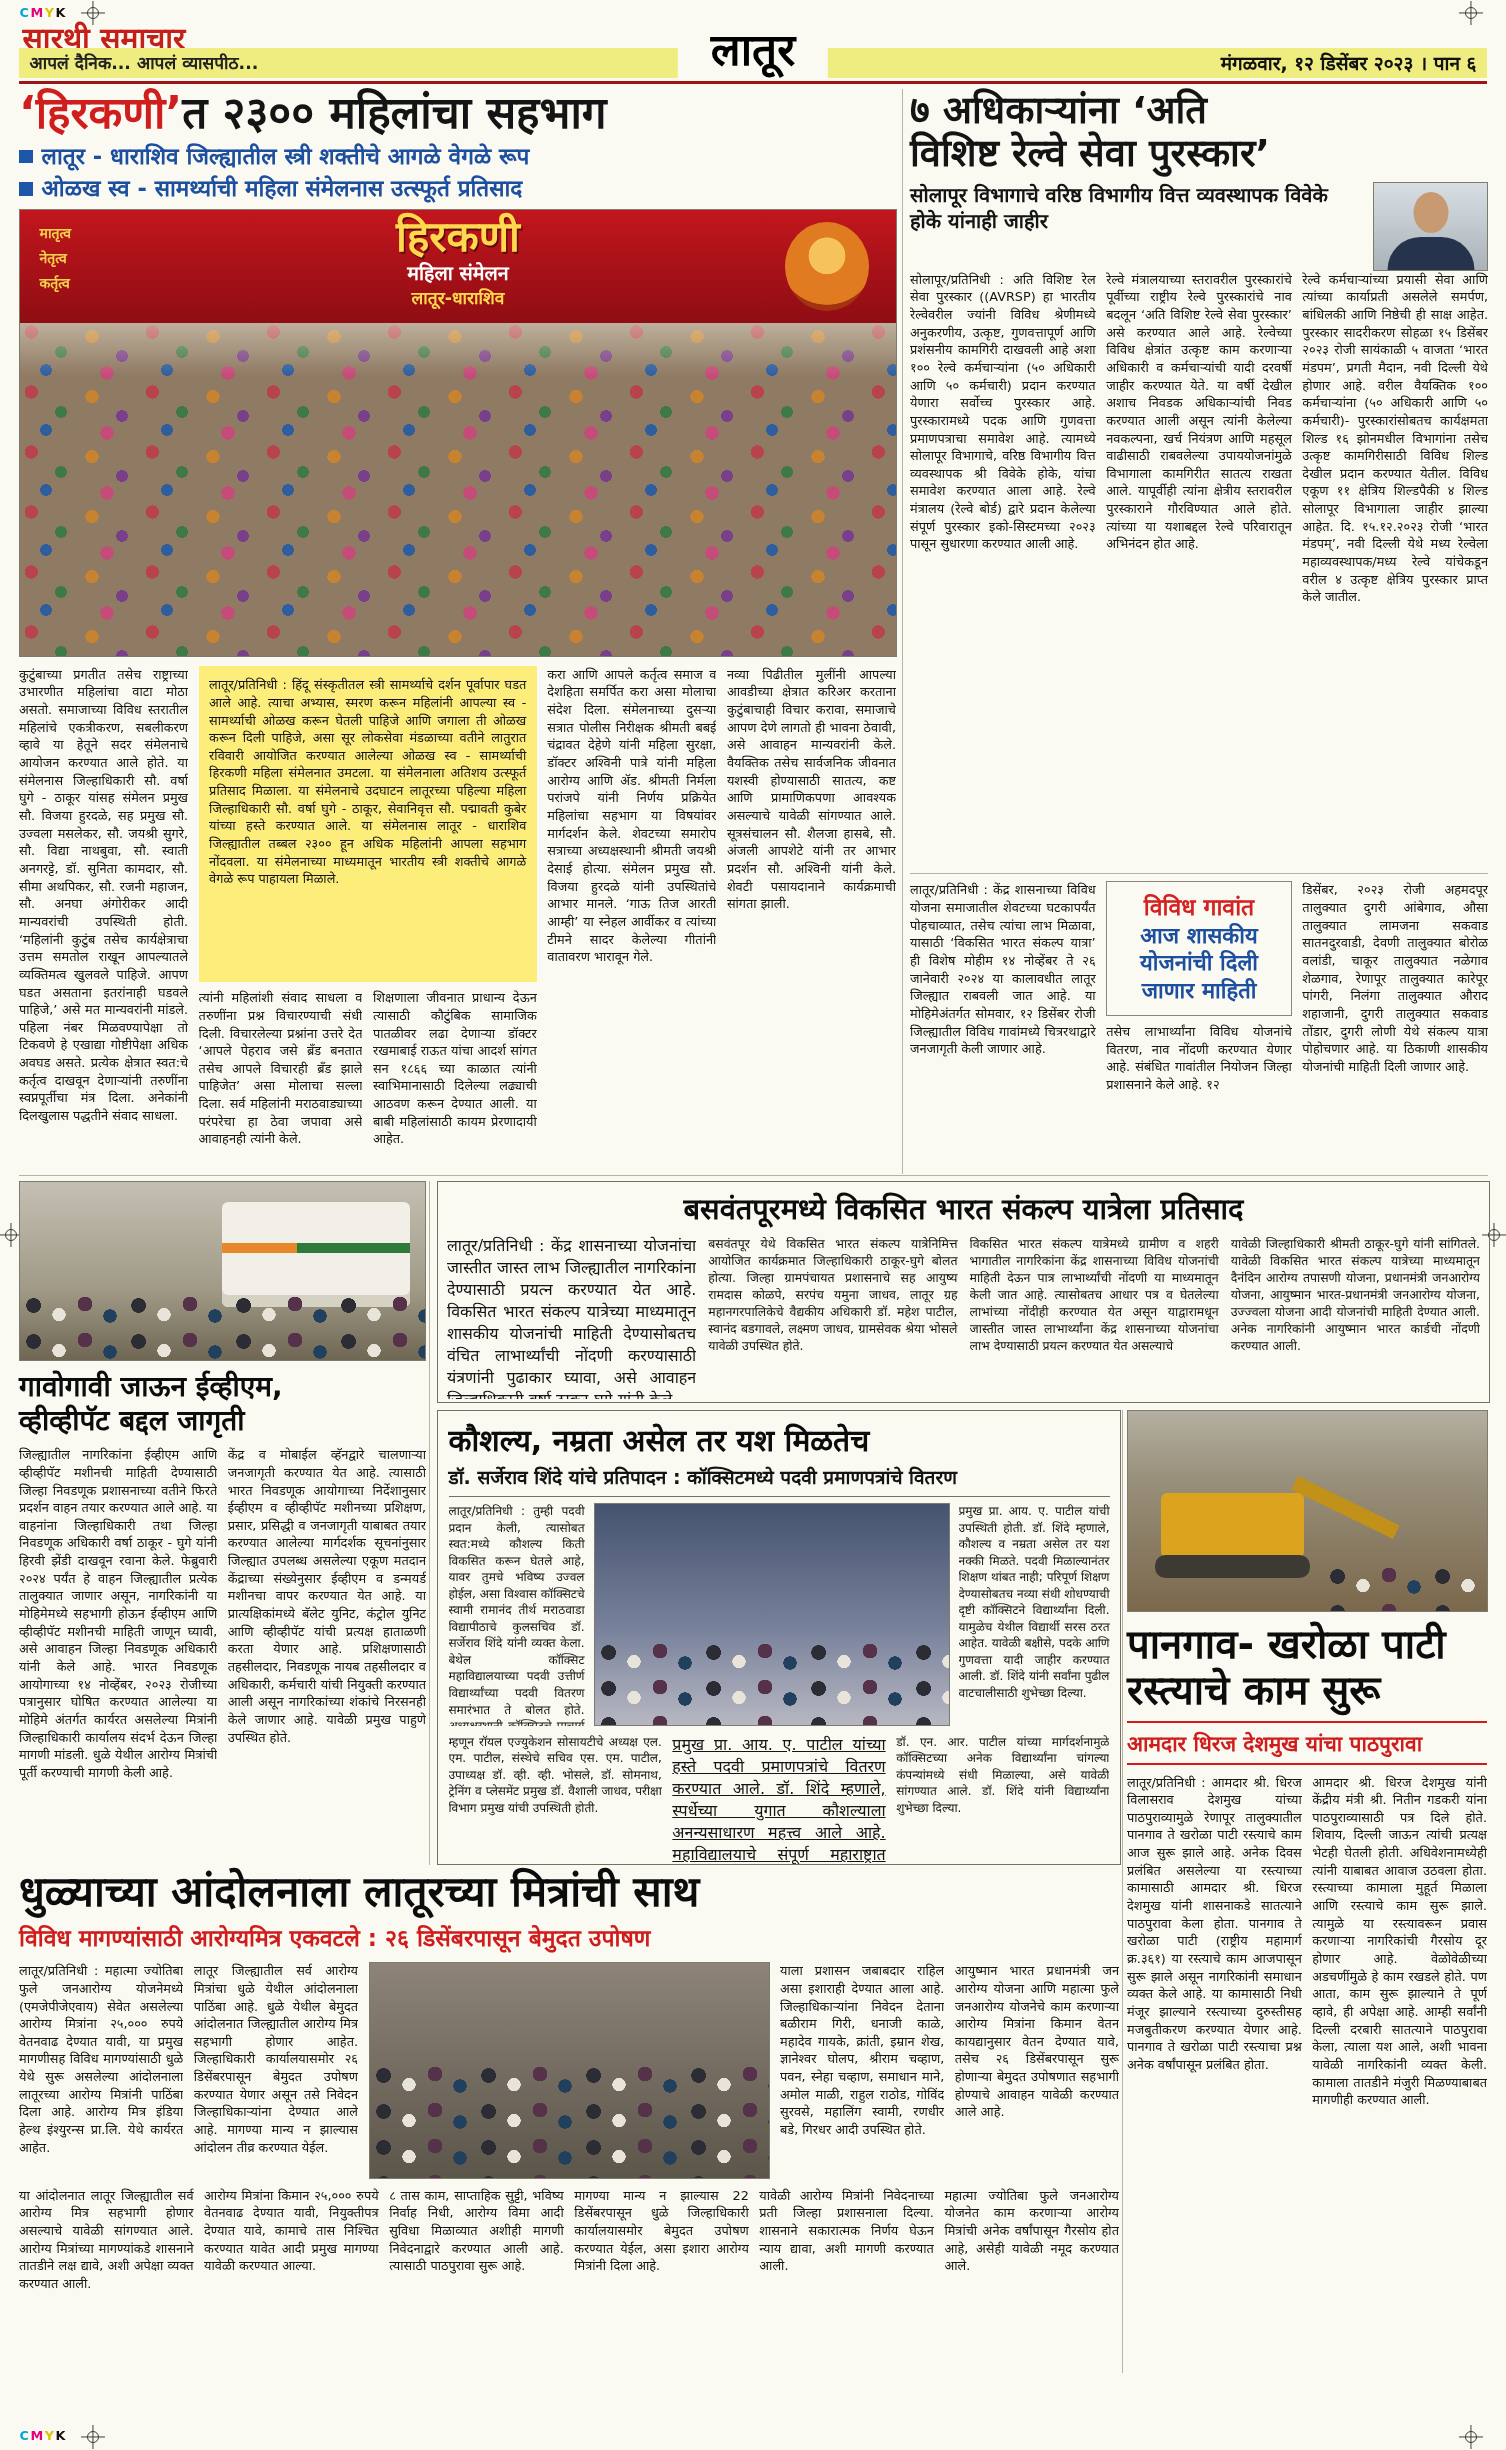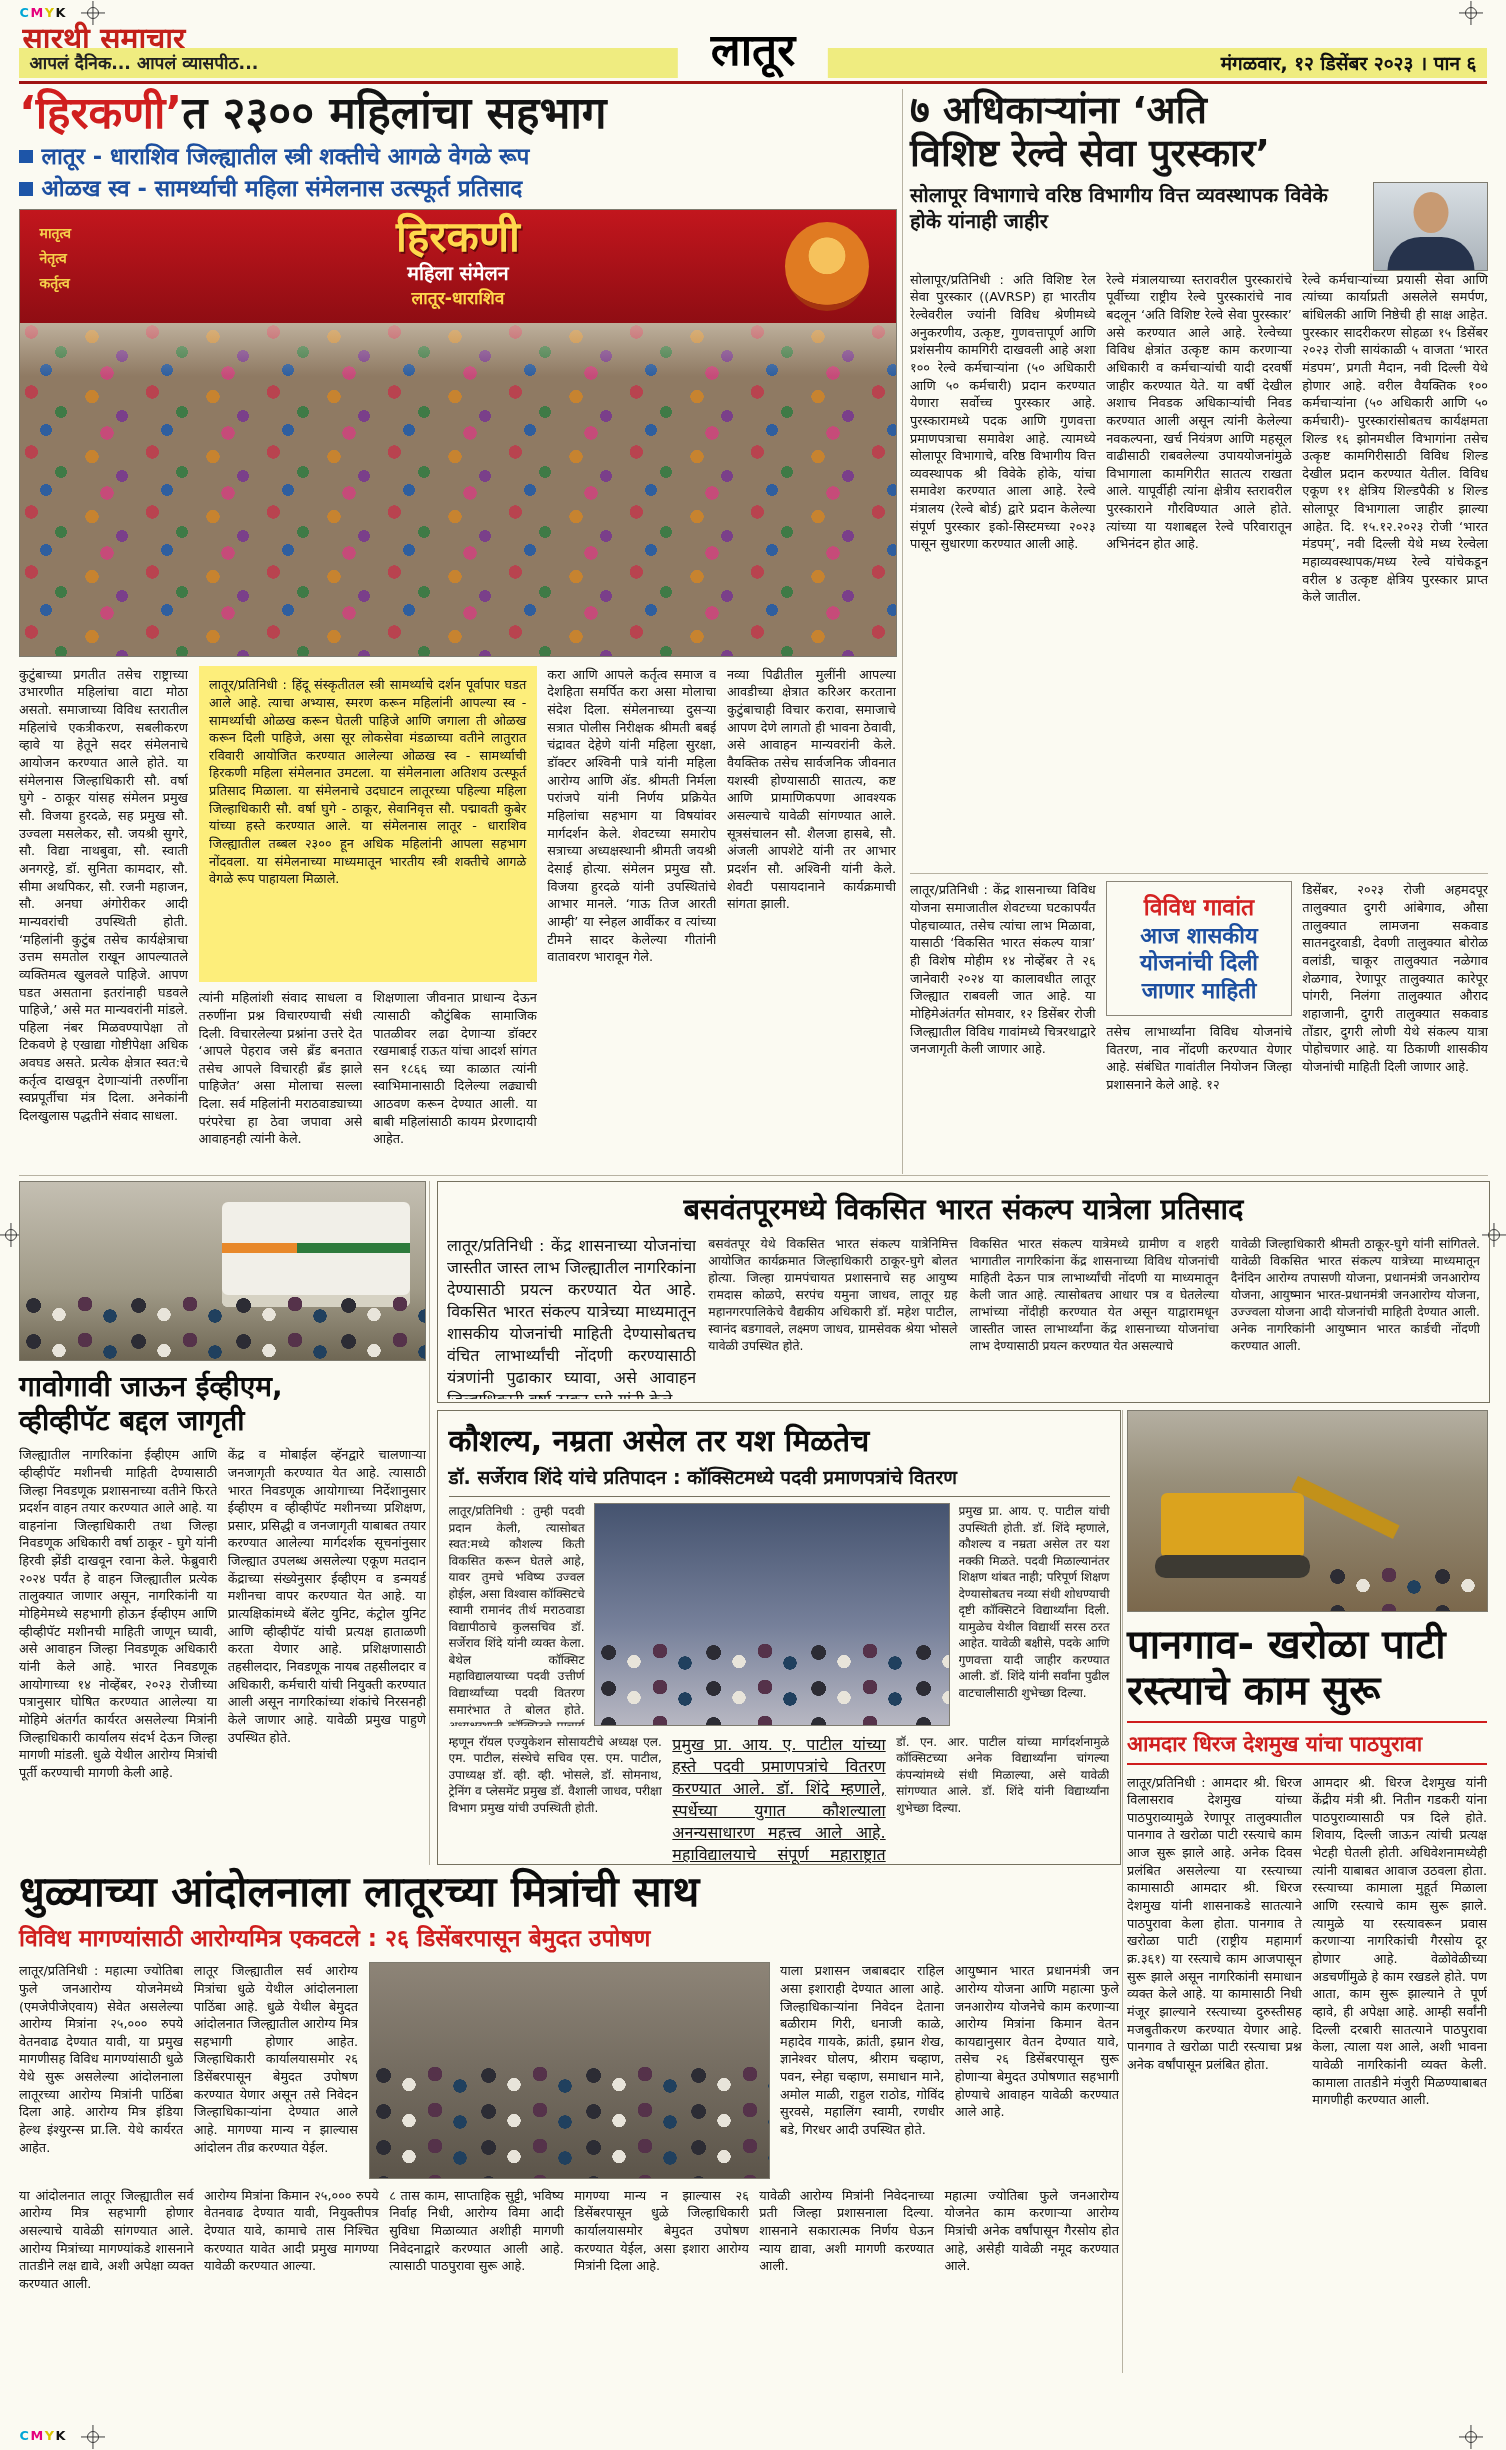--- a/index.html
+++ b/index.html
@@ -290,20 +290,20 @@
       <div class="photo dhu-photo" style="width:399px;height:215px;flex:none;">
         <div class="dots" style="height:113px;"></div>
       </div>
       <div class="col" style="flex:1;">याला प्रशासन जबाबदार राहिल असा इशाराही देण्यात आला आहे. जिल्हाधिकाऱ्यांना निवेदन देताना बळीराम गिरी, धनाजी काळे, महादेव गायके, क्रांती, इम्रान शेख, ज्ञानेश्वर घोलप, श्रीराम चव्हाण, पवन, स्नेहा चव्हाण, समाधान माने, अमोल माळी, राहुल राठोड, गोविंद सुरवसे, महालिंग स्वामी, रणधीर बडे, गिरधर आदी उपस्थित होते.</div>
       <div class="col" style="flex:1;">आयुष्मान भारत प्रधानमंत्री जन आरोग्य योजना आणि महात्मा फुले जनआरोग्य योजनेचे काम करणाऱ्या आरोग्य मित्रांना किमान वेतन कायद्यानुसार वेतन देण्यात यावे, तसेच २६ डिसेंबरपासून सुरू होणाऱ्या बेमुदत उपोषणात सहभागी होण्याचे आवाहन यावेळी करण्यात आले आहे.</div>
     </div>
     <div style="display:flex;gap:10.5px;margin-top:7.5px;height:209px;">
       <div class="col" style="flex:1;">या आंदोलनात लातूर जिल्ह्यातील सर्व आरोग्य मित्र सहभागी होणार असल्याचे यावेळी सांगण्यात आले. आरोग्य मित्रांच्या मागण्यांकडे शासनाने तातडीने लक्ष द्यावे, अशी अपेक्षा व्यक्त करण्यात आली.</div>
       <div class="col" style="flex:1;">आरोग्य मित्रांना किमान २५,००० रुपये वेतनवाढ देण्यात यावी, नियुक्तीपत्र देण्यात यावे, कामाचे तास निश्चित करण्यात यावेत आदी प्रमुख मागण्या यावेळी करण्यात आल्या.</div>
       <div class="col" style="flex:1;">८ तास काम, साप्ताहिक सुट्टी, भविष्य निर्वाह निधी, आरोग्य विमा आदी सुविधा मिळाव्यात अशीही मागणी निवेदनाद्वारे करण्यात आली आहे. त्यासाठी पाठपुरावा सुरू आहे.</div>
-      <div class="col" style="flex:1;">मागण्या मान्य न झाल्यास २६ डिसेंबरपासून धुळे जिल्हाधिकारी कार्यालयासमोर बेमुदत उपोषण करण्यात येईल, असा इशारा आरोग्य मित्रांनी दिला आहे.</div>
+      <div class="col" style="flex:1;">मागण्या मान्य न झाल्यास 22 डिसेंबरपासून धुळे जिल्हाधिकारी कार्यालयासमोर बेमुदत उपोषण करण्यात येईल, असा इशारा आरोग्य मित्रांनी दिला आहे.</div>
       <div class="col" style="flex:1;">यावेळी आरोग्य मित्रांनी निवेदनाच्या प्रती जिल्हा प्रशासनाला दिल्या. शासनाने सकारात्मक निर्णय घेऊन न्याय द्यावा, अशी मागणी करण्यात आली.</div>
       <div class="col" style="flex:1;">महात्मा ज्योतिबा फुले जनआरोग्य योजनेत काम करणाऱ्या आरोग्य मित्रांची अनेक वर्षांपासून गैरसोय होत आहे, असेही यावेळी नमूद करण्यात आले.</div>
     </div>
   </div>
 
 </div>
 
 
 </body></html>

